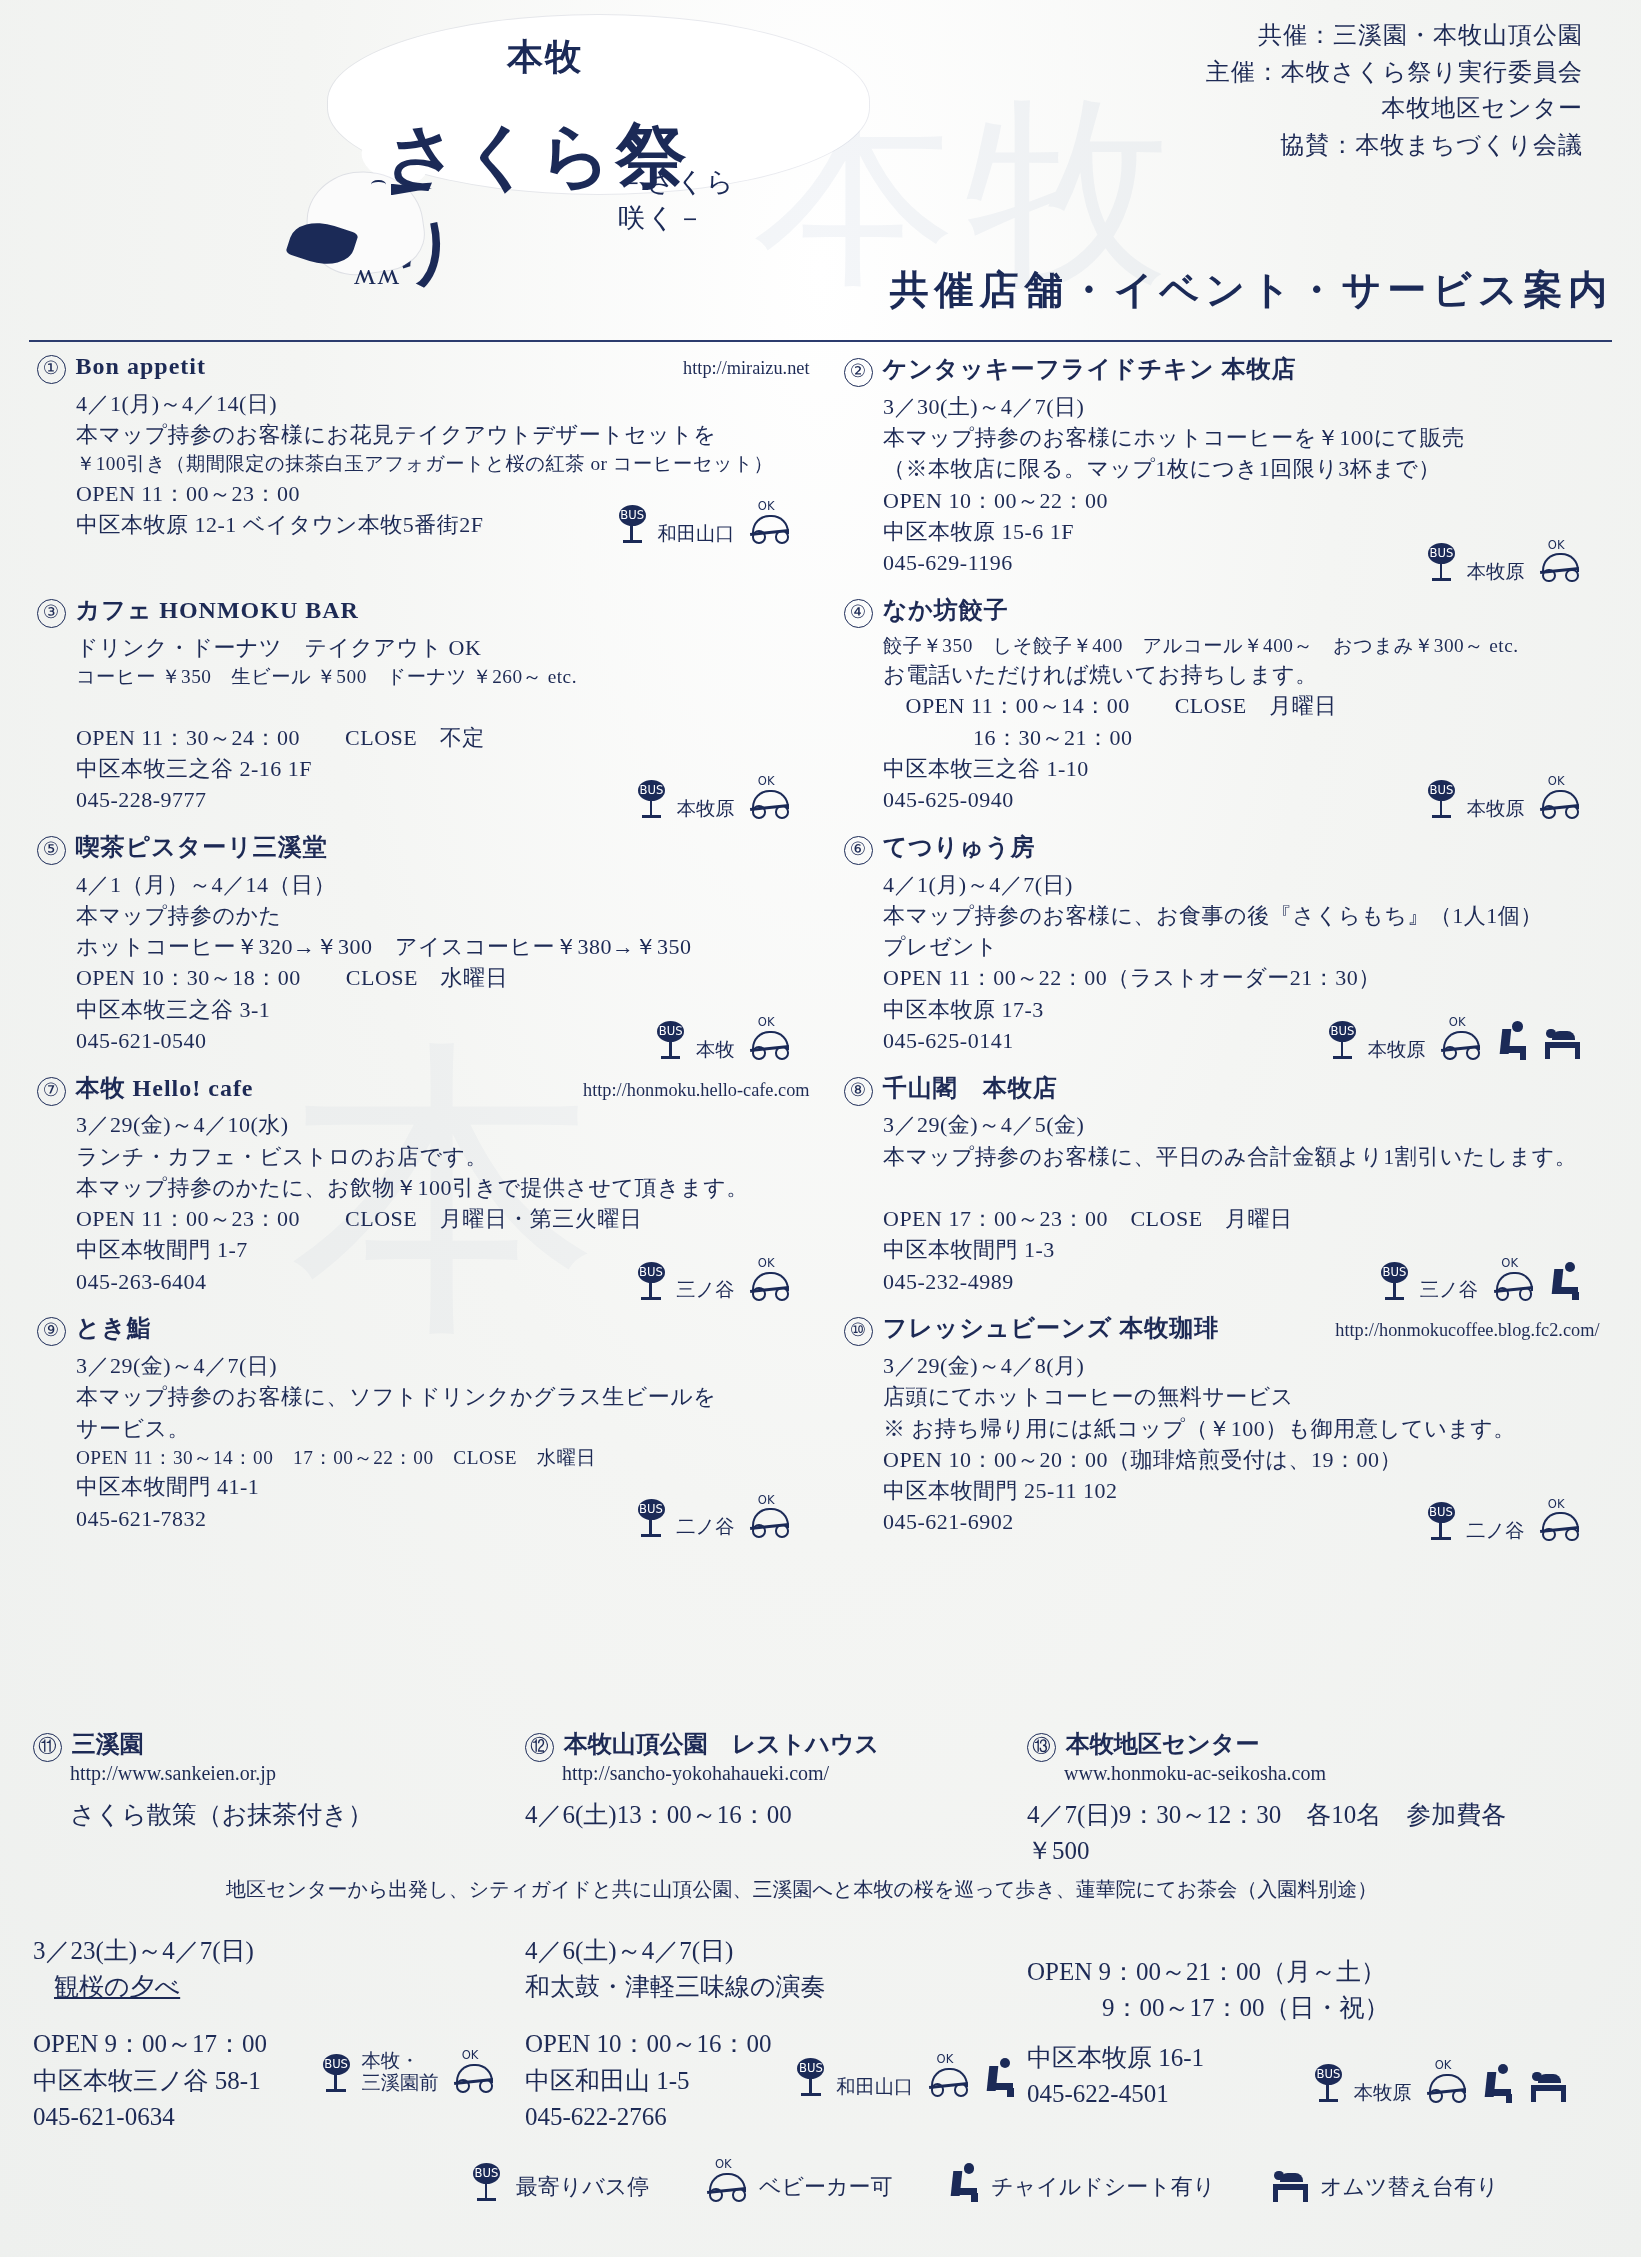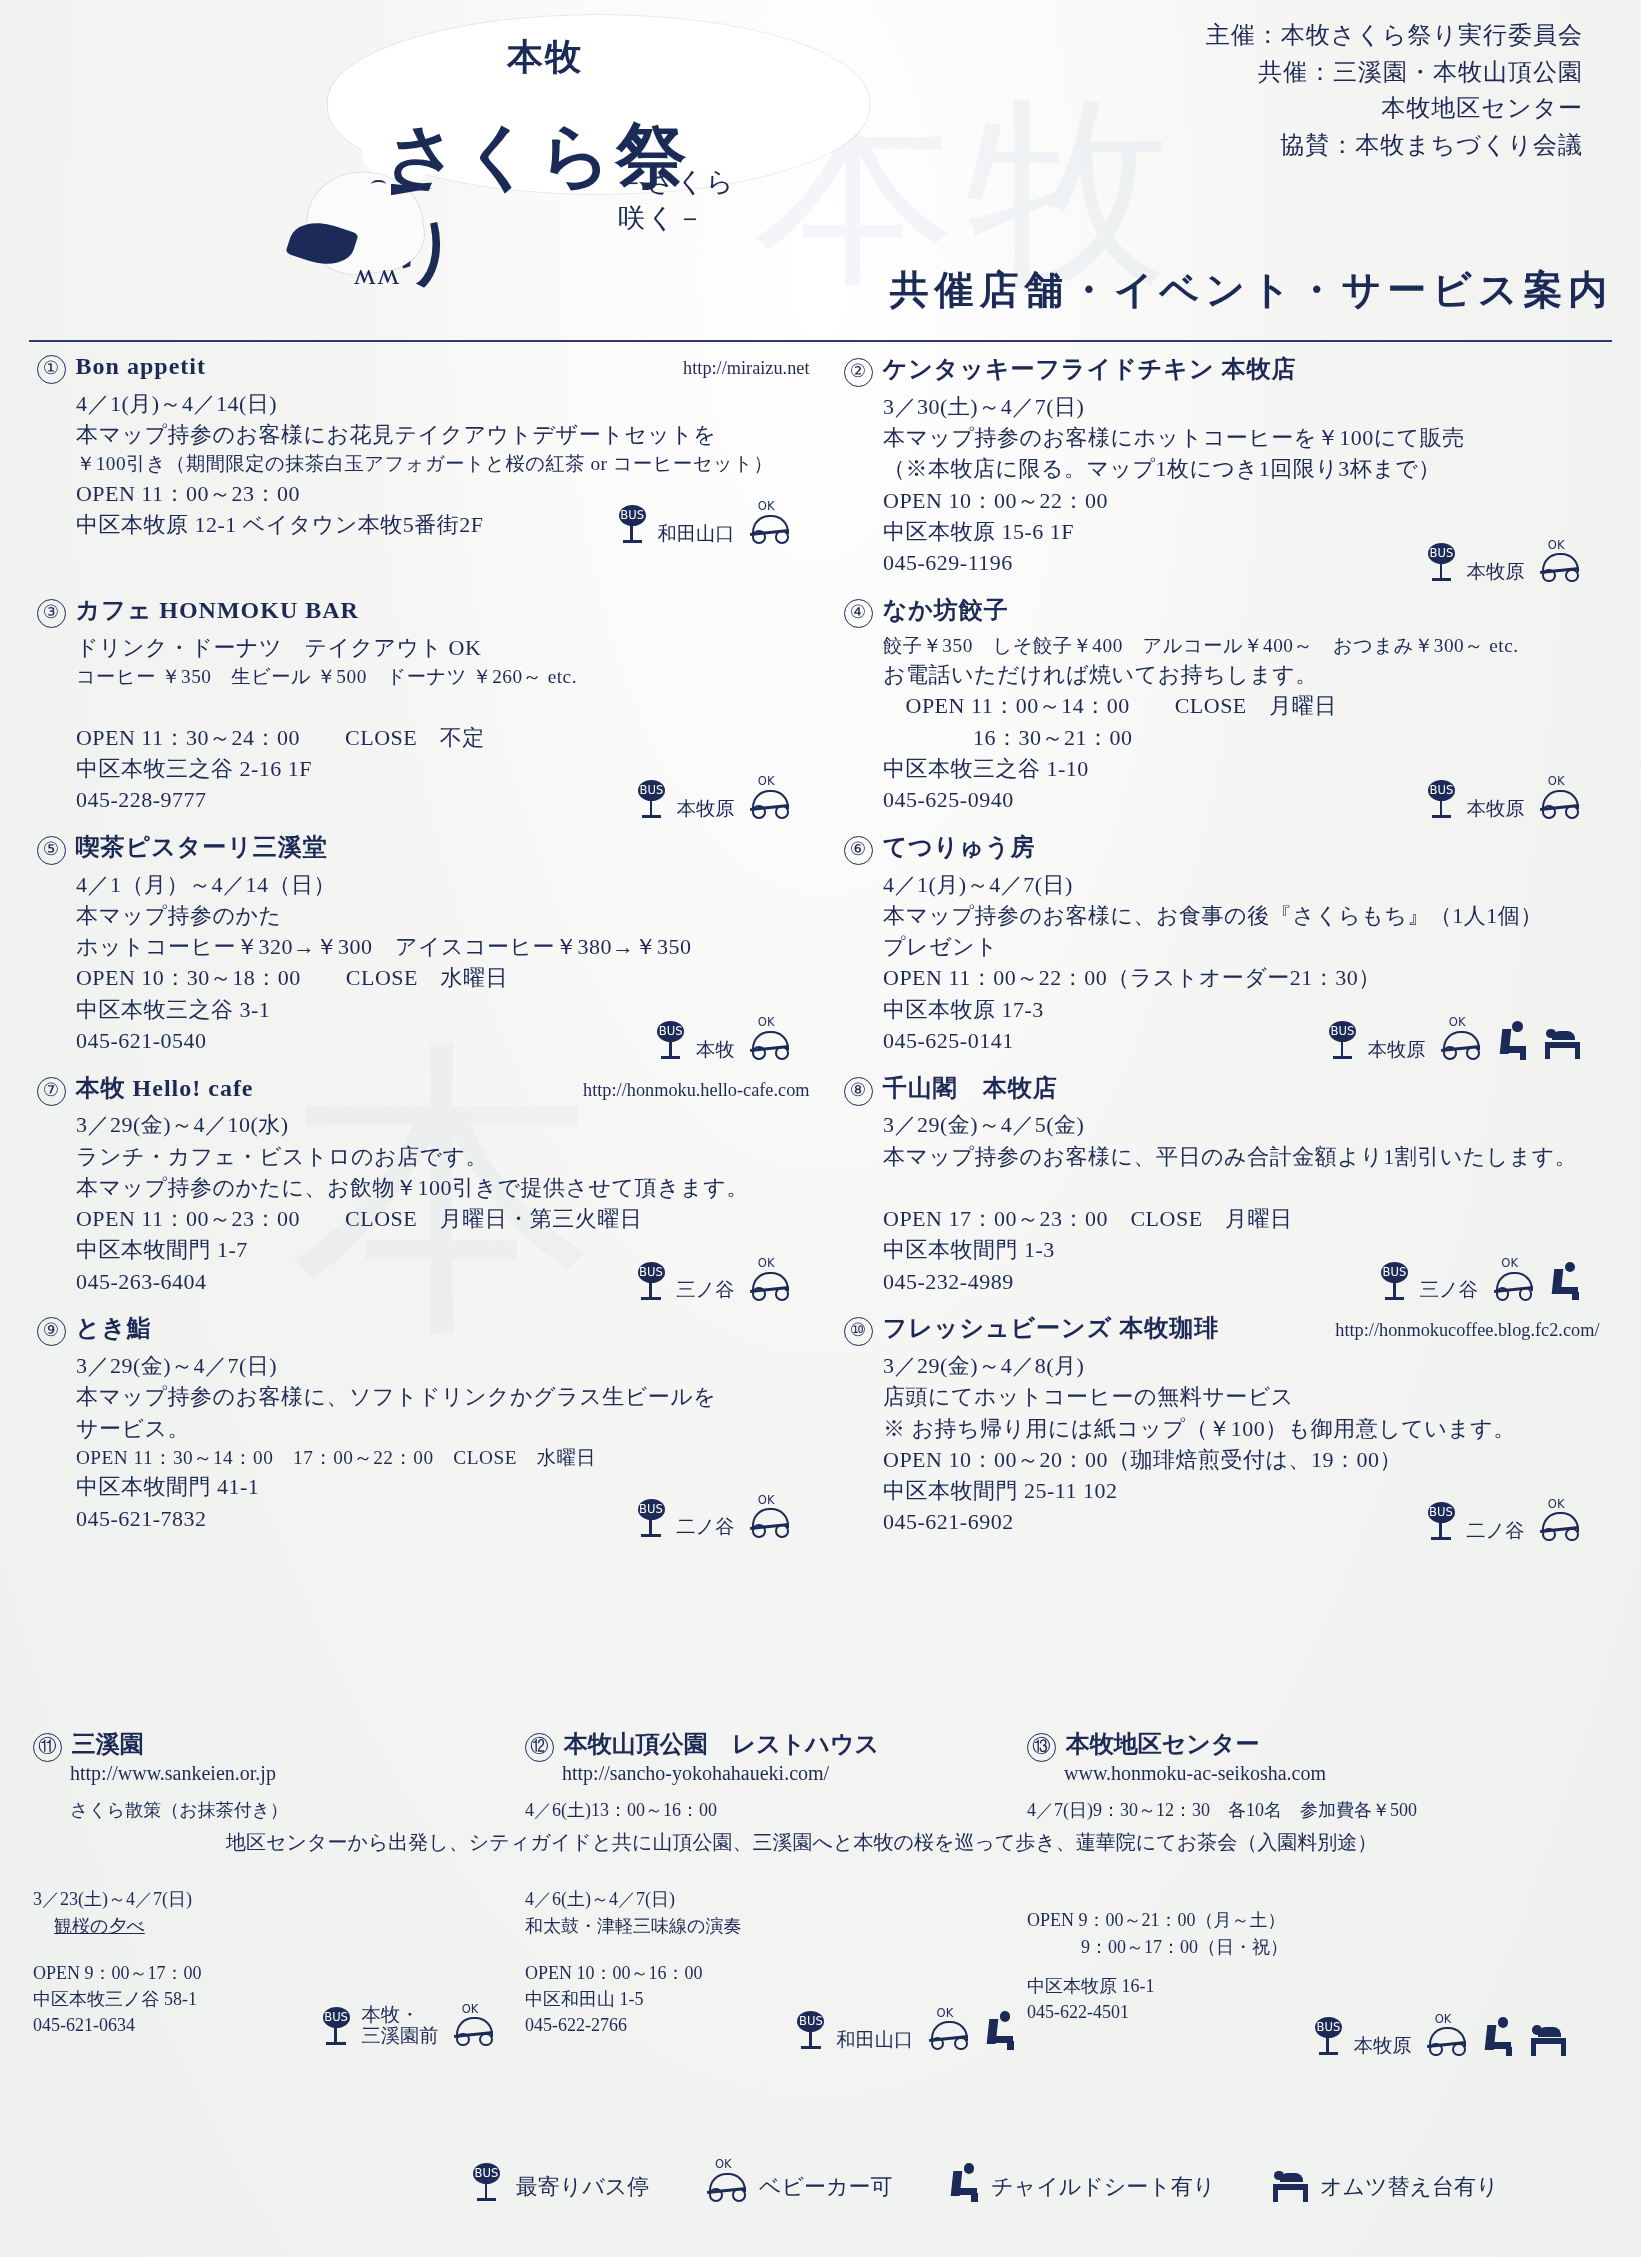--- a/index.html
+++ b/index.html
@@ -178,21 +178,21 @@
   .ic-diaper .legR{position:absolute;left:32px;top:25px;width:4.8px;height:13.5px;background:#1b2a57;}
   .ic-diaper .baby{position:absolute;left:8.7px;top:9.7px;width:23px;height:9.7px;background:#1b2a57;border-radius:7.7px 7.7px 0 0;}
   .ic-diaper .bhead{position:absolute;left:2.9px;top:7.7px;width:9.7px;height:9.7px;border-radius:50%;background:#1b2a57;}
 
   
   .bottom{position:absolute;left:33px;top:1728px;width:1580px;}
   .b-head{display:flex;}
   .b-col1{width:492px;} .b-col2{width:502px;} .b-col3{width:541px;}
   .b-name{font-size:24px;font-weight:bold;display:flex;align-items:baseline;}
   .b-url{font-size:20px;margin-left:37px;letter-spacing:0;}
-  .b-line{font-size:18px;line-height:1.45;}
+  .b-line{font-size:25px;line-height:1.45;}
 
   .legend{
     position:absolute;left:473px;top:2163px;width:1139px;
     display:flex;align-items:flex-end;gap:56px;
   }
   .legend .litem{display:flex;align-items:flex-end;}
   .legend .ltxt{font-size:22px;margin-left:9.7px;}
 </style>
 </head>
 <body>
@@ -210,22 +210,22 @@
       <div class="bird">
         <div class="body"></div>
         <div class="wing"></div>
         <div class="beak"></div>
         <div class="eye"></div>
         <div class="legs">ʍʍ</div>
       </div>
     </div>
 
     <div class="credits">
+      <div>共催：三溪園・本牧山頂公園</div>
       <div>主催：本牧さくら祭り実行委員会</div>
-      <div>共催：三溪園・本牧山頂公園</div>
       <div>本牧地区センター</div>
       <div>協賛：本牧まちづくり会議</div>
     </div>
 
     <div class="banner">
       <div class="title">共催店舗・イベント・サービス案内</div>
     </div>
   </div>
   <div class="rule"></div>
 

